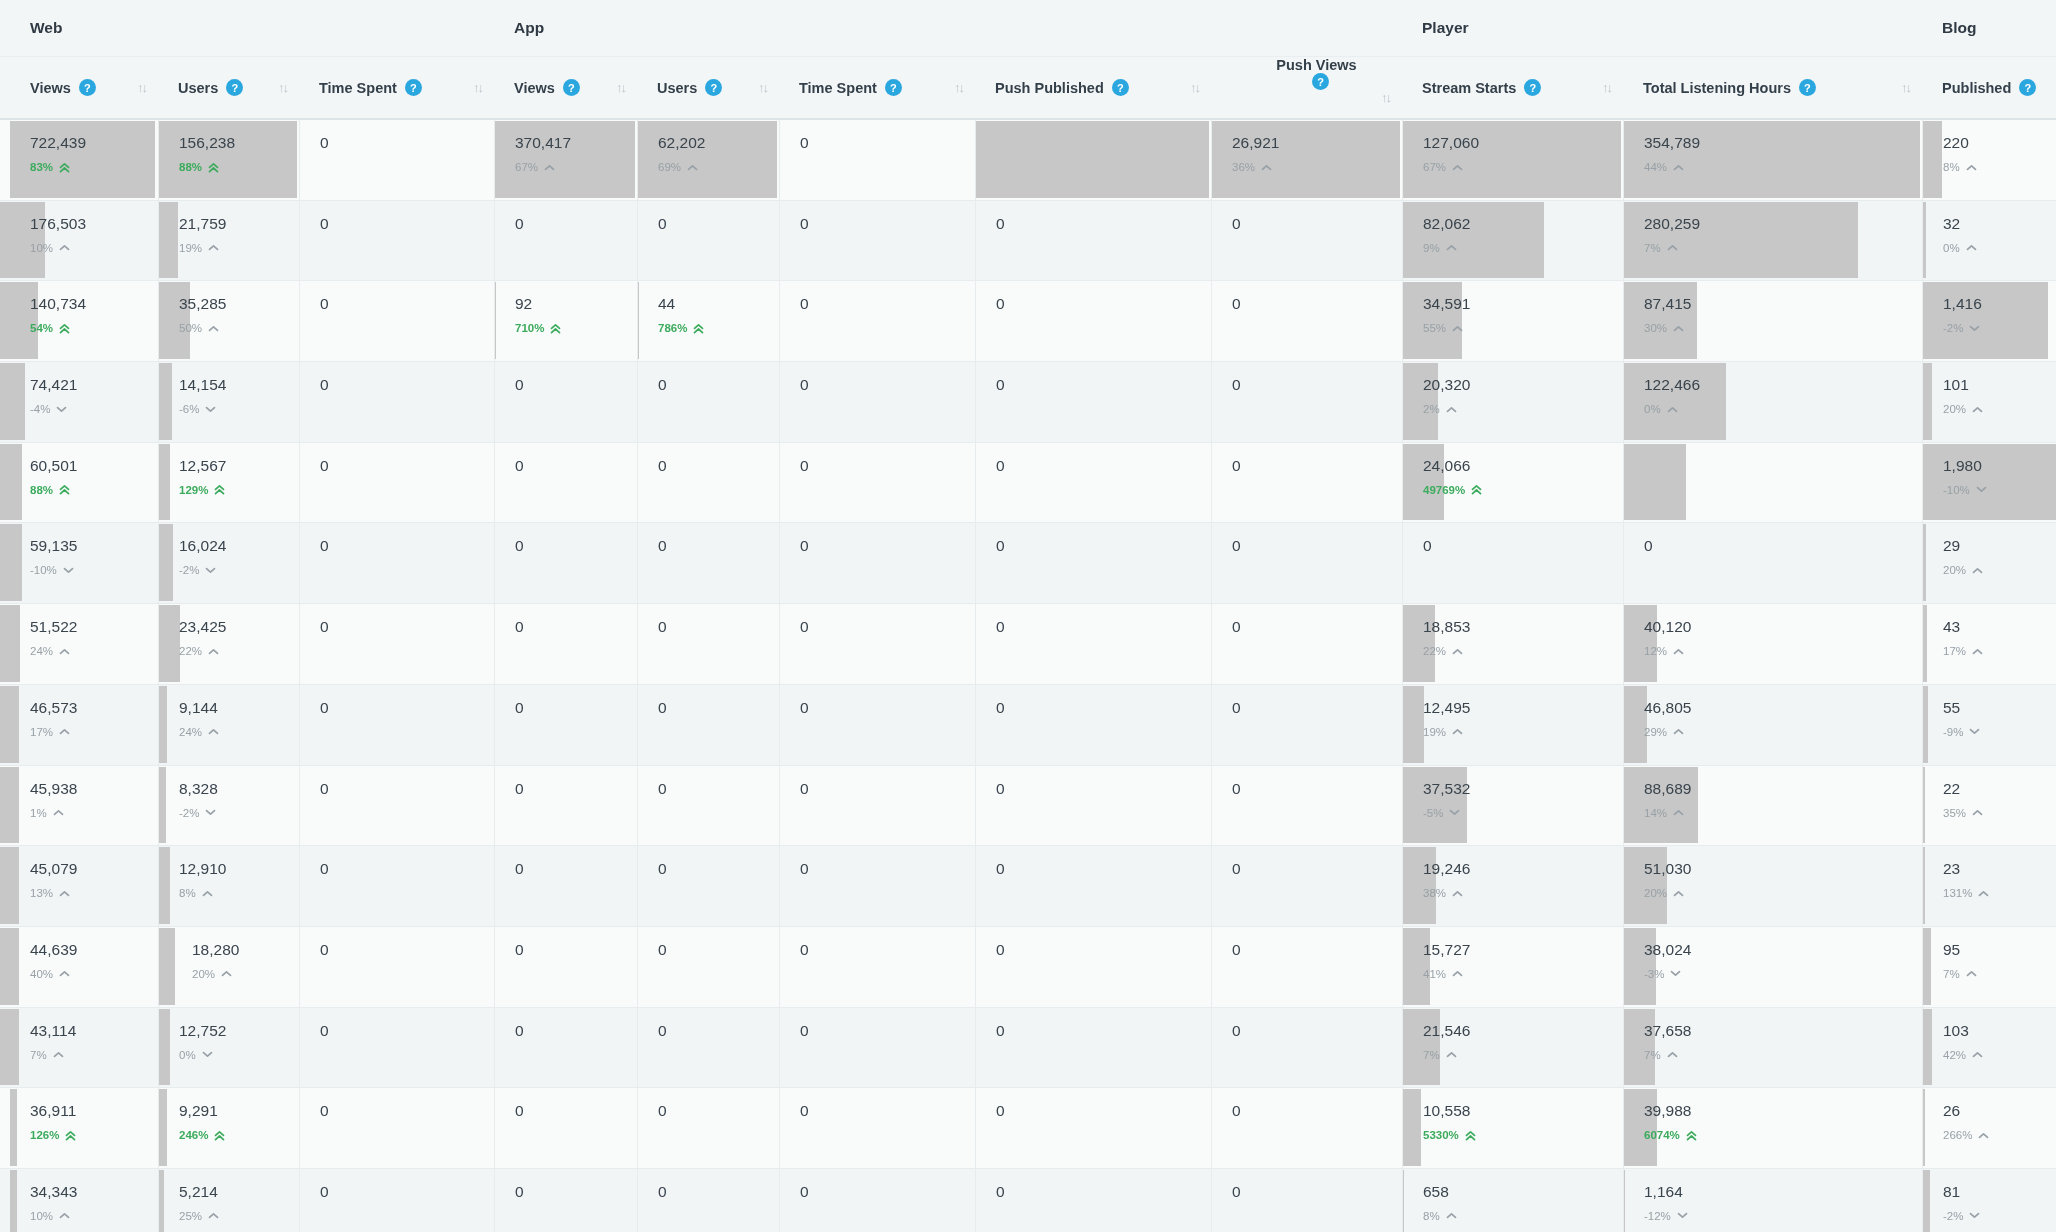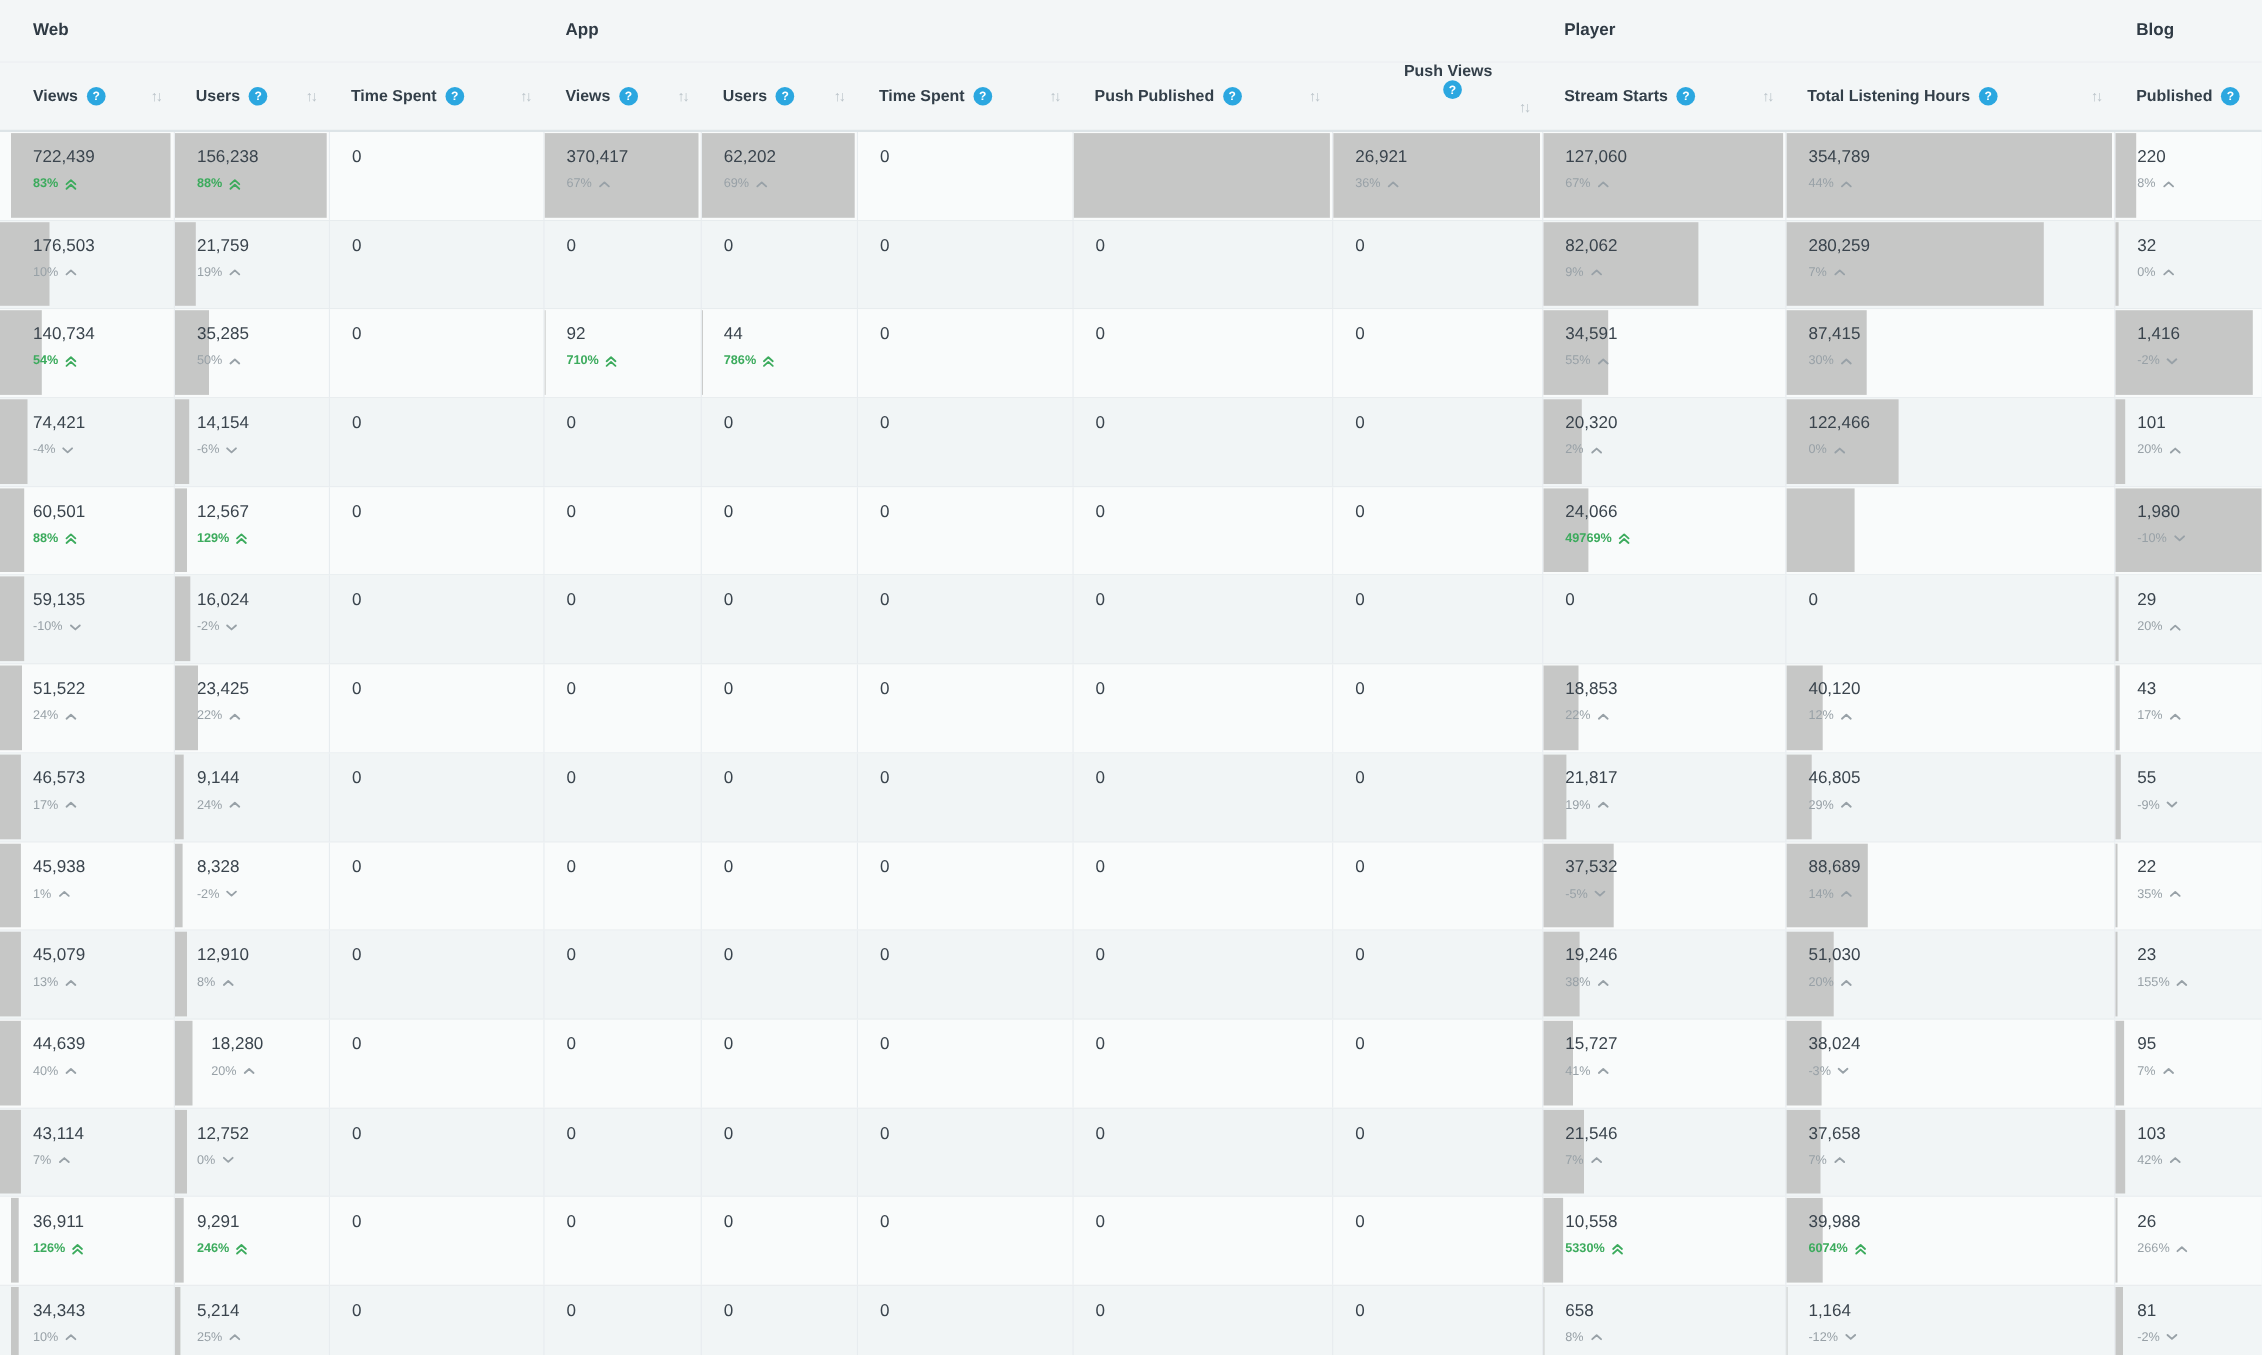--- a/index.html
+++ b/index.html
@@ -917,21 +917,21 @@
         </div>
       </div>
       <div class="cell" style="width: 191px;">
         <div class="content">
           <div class="num">0</div>
         </div>
       </div>
       <div class="cell" style="width: 221px;">
         <div class="bar" style="width: 21px;"></div>
         <div class="content">
-          <div class="num">21,817</div>
+          <div class="num">12,495</div>
           <div class="pct">
             <span>19%</span>
             <span class="chev">
               <svg width="11" height="7" viewBox="0 0 11 7">
                 <path d="M1.5 5.4 L5.5 1.8 L9.5 5.4" fill="none" stroke="currentColor" stroke-width="1.7" stroke-linecap="round" stroke-linejoin="round"></path>
               </svg>
             </span>
           </div>
         </div>
       </div>
@@ -1157,21 +1157,21 @@
               </svg>
             </span>
           </div>
         </div>
       </div>
       <div class="cell" style="width: 178px;">
         <div class="bar" style="width: 2px;"></div>
         <div class="content">
           <div class="num">23</div>
           <div class="pct">
-            <span>155%</span>
+            <span>131%</span>
             <span class="chev">
               <svg width="11" height="7" viewBox="0 0 11 7">
                 <path d="M1.5 5.4 L5.5 1.8 L9.5 5.4" fill="none" stroke="currentColor" stroke-width="1.7" stroke-linecap="round" stroke-linejoin="round"></path>
               </svg>
             </span>
           </div>
         </div>
       </div>
     </div>
     <div class="trow odd" style="height: 80.7px;">

